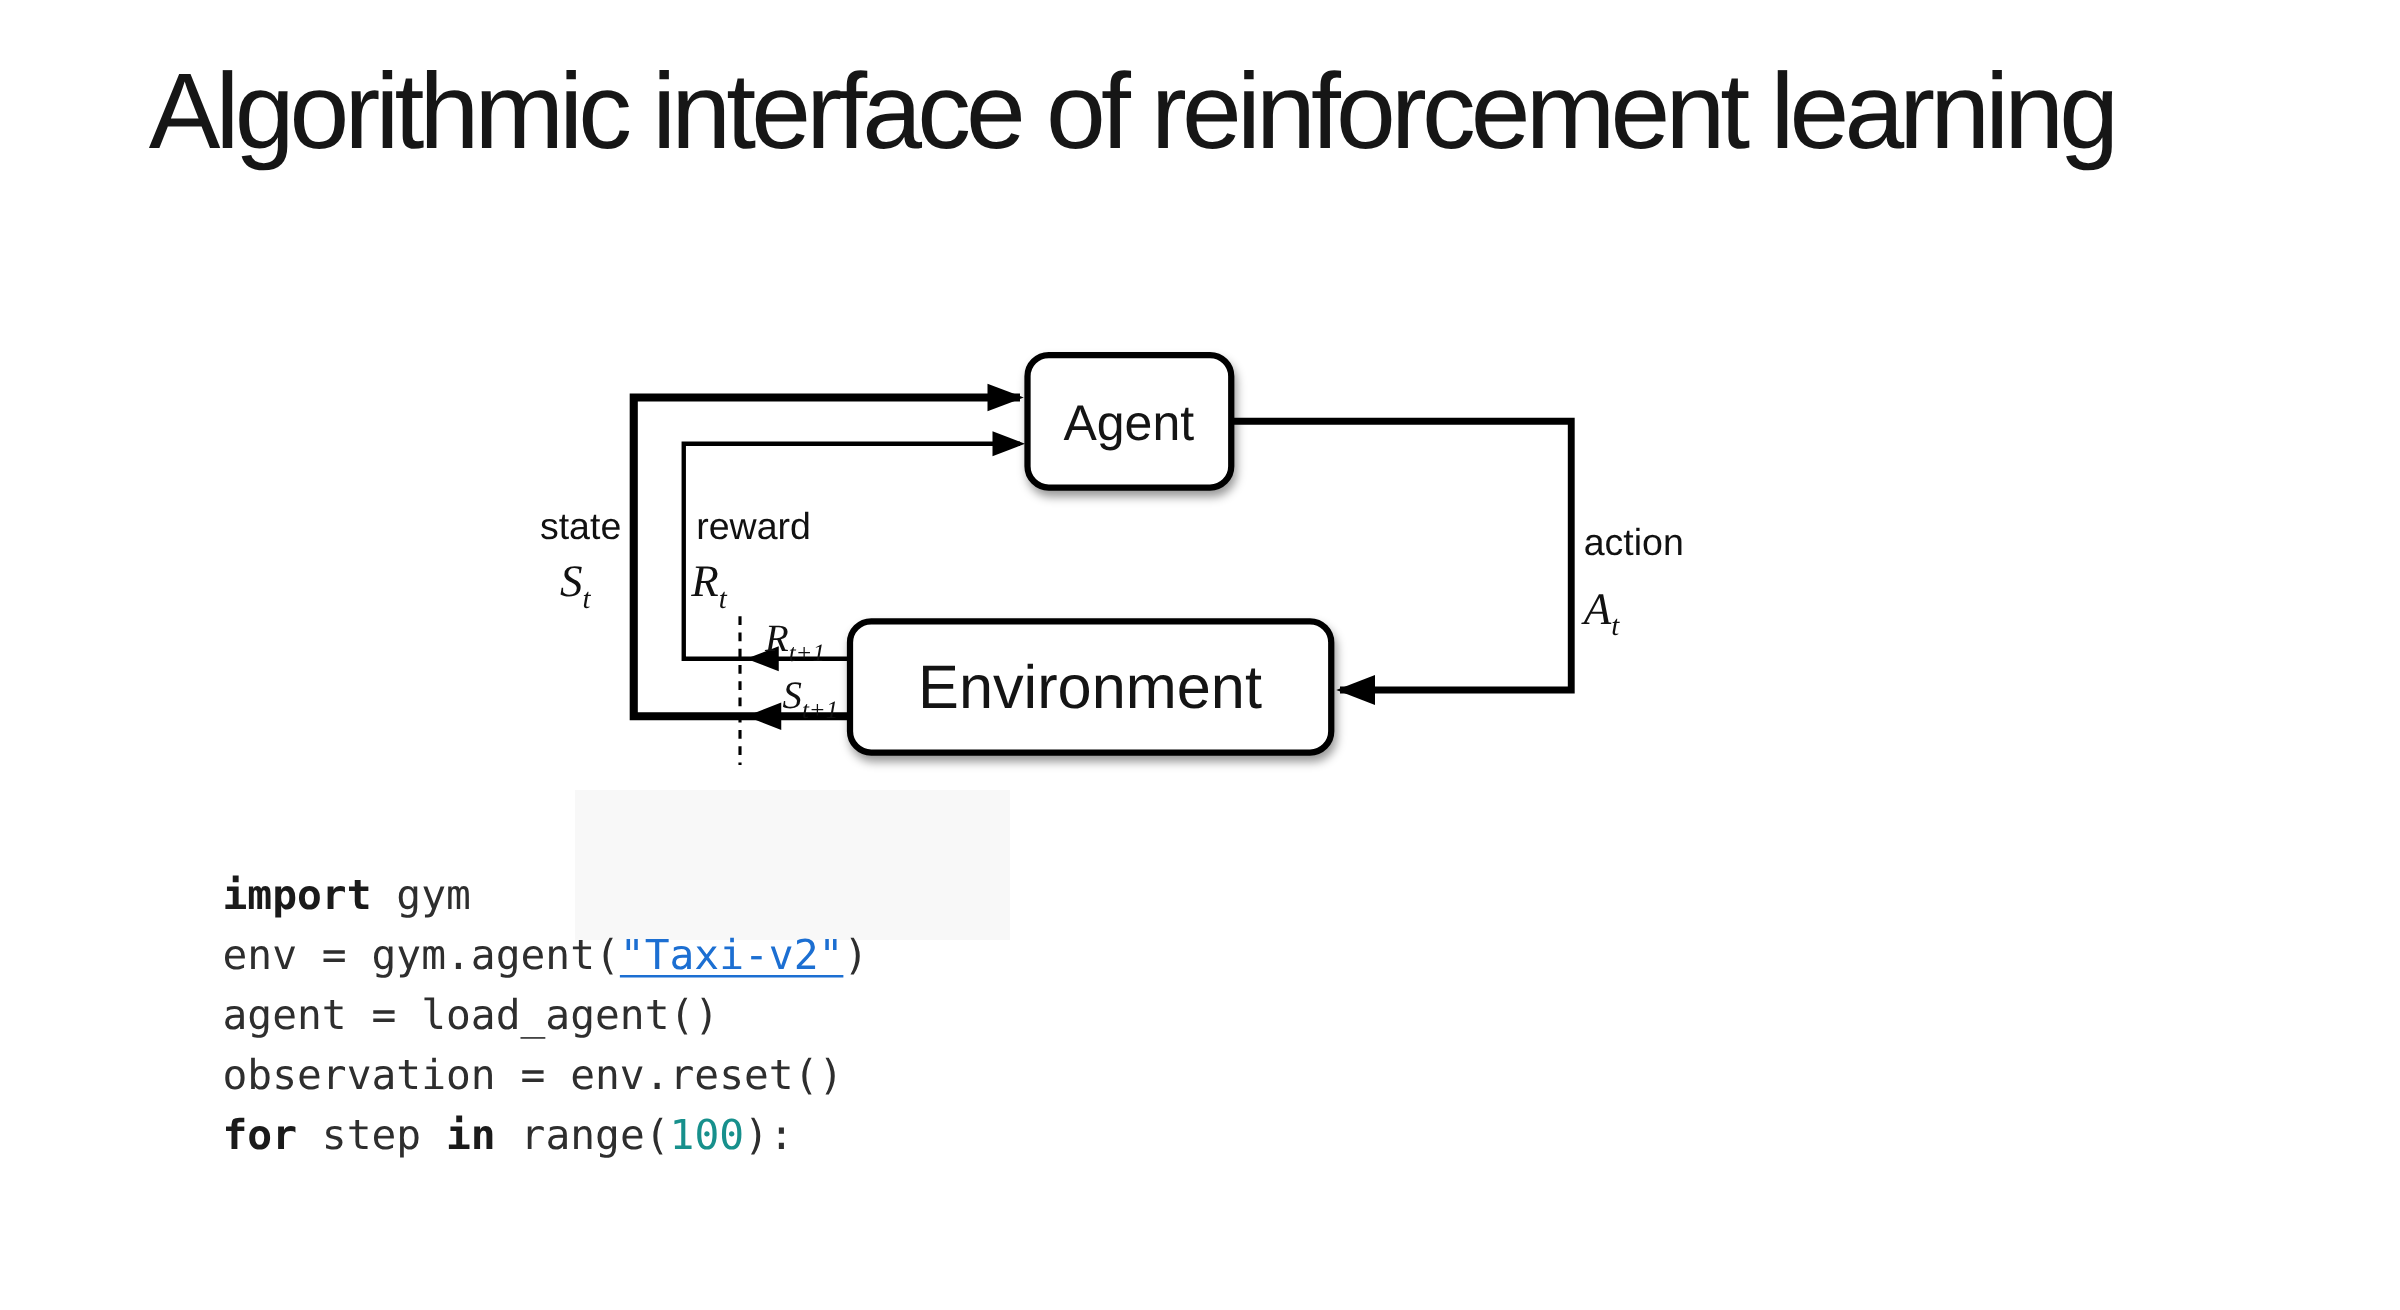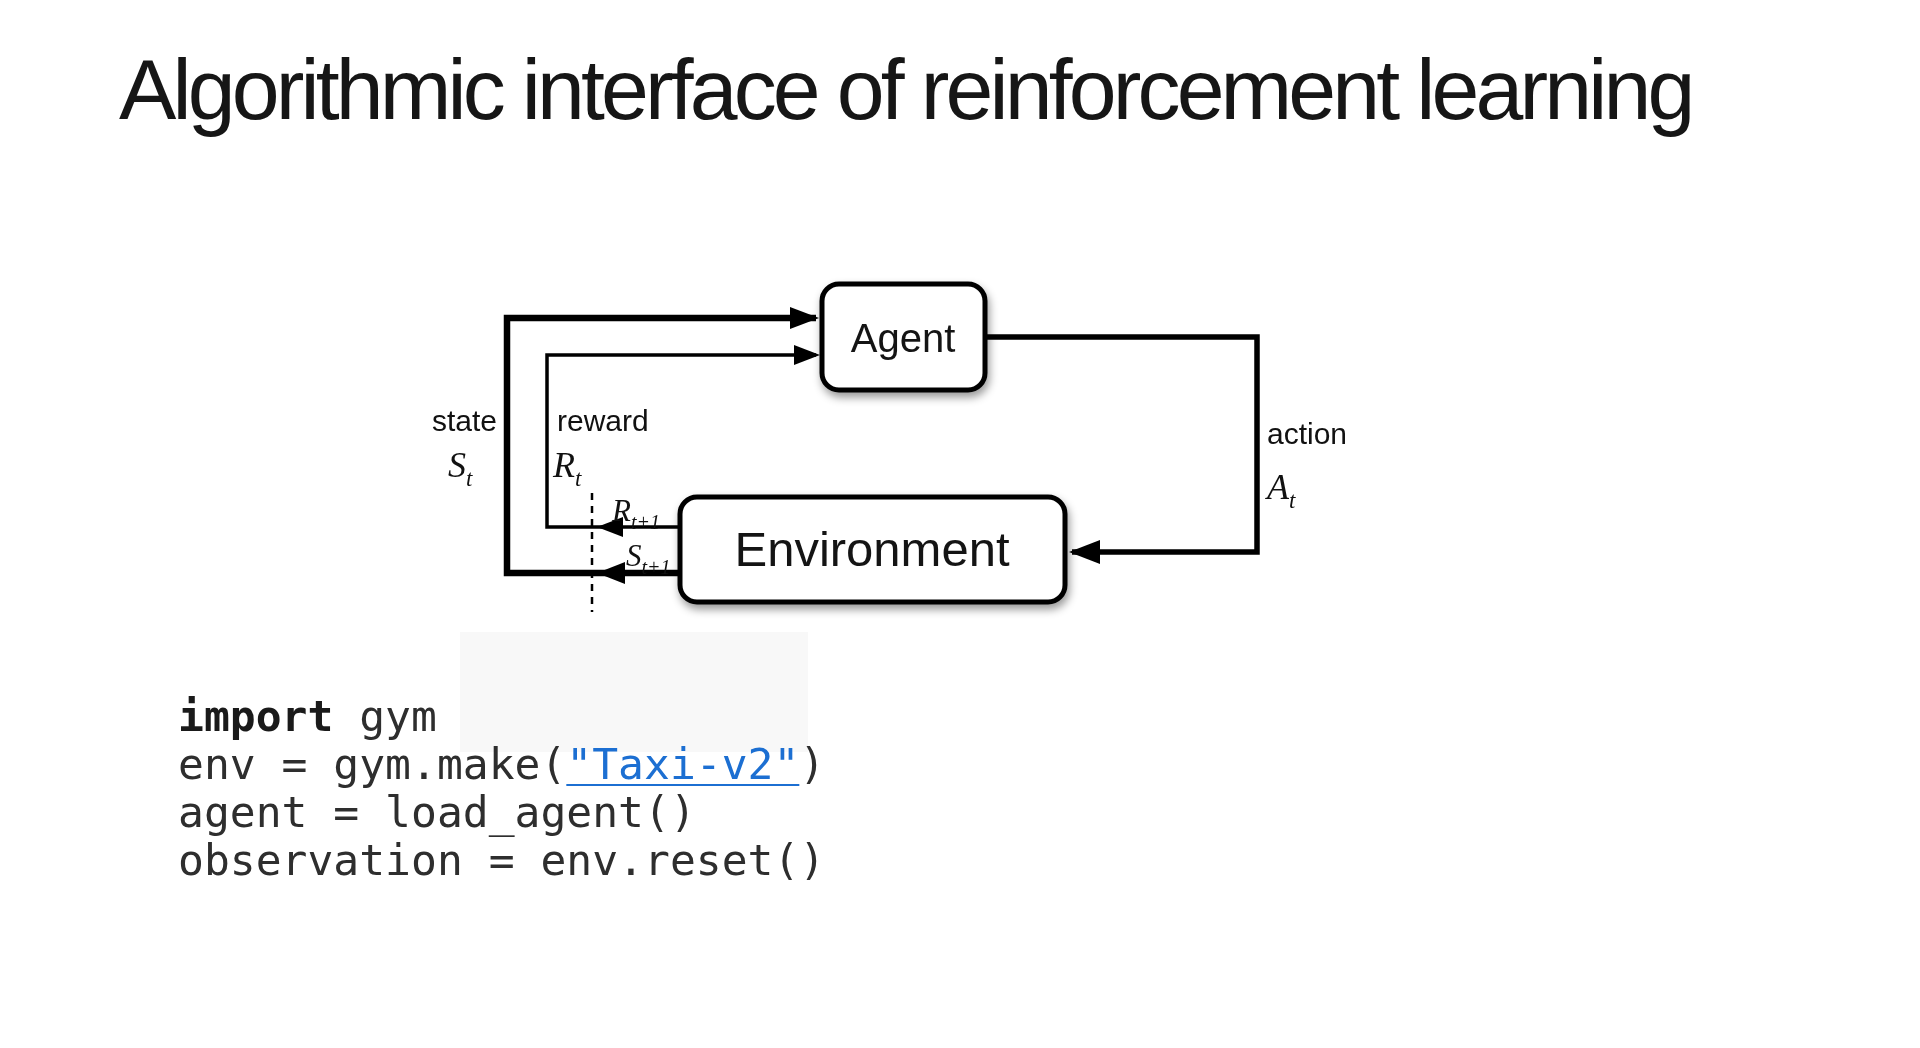--- a/index.html
+++ b/index.html
@@ -15,21 +15,21 @@
   .diagram-svg{position:absolute;left:0;top:0;width:1920px;height:1048px;}
 
   .code-underlay{
     position:absolute;left:460px;top:632px;width:348px;height:120px;
     background:#f8f8f8;
   }
 
   .code-block{
     position:absolute;left:178px;top:692px;
     font-family:"DejaVu Sans Mono","Liberation Mono",monospace;
-    font-size:43px;line-height:48px;color:var(--code-text,#2e2e2e);
+    font-size:33px;line-height:48px;color:var(--code-text,#2e2e2e);
   }
   .code-line{white-space:pre;}
   .code-line .kw{font-weight:bold;color:var(--keyword,#1a1a1a);}
   .code-line .link{color:var(--link-blue,#1c6fd2);text-decoration:underline;text-underline-offset:5px;text-decoration-thickness:2px;}
   .code-line .num{color:var(--number-teal,#17908c);}
 
   .lbl{font-family:"Liberation Sans",sans-serif;font-size:30px;fill:#111;}
   .sym{font-family:"Liberation Serif",serif;font-style:italic;font-size:36px;fill:#111;}
   .sub{font-size:23px;}
   .symsm{font-family:"Liberation Serif",serif;font-style:italic;font-size:31px;fill:#111;}
@@ -88,16 +88,17 @@
   <text class="symsm" x="626" y="566"><tspan>S</tspan><tspan class="subsm" dy="8">t+1</tspan></text>
 
   <text class="lbl" x="1267" y="444">action</text>
   <text class="sym" x="1267" y="499"><tspan>A</tspan><tspan class="sub" dy="9">t</tspan></text>
 </svg>
 
 <div class="code-underlay"></div>
 
 <div class="code-block">
     <div class="code-line"><span class="kw">import</span><span> gym</span></div>
-    <div class="code-line"><span>env = gym.make(</span><span class="link">"Taxi-v2"</span><span>)</span></div>
+    <div class="code-line"><span>env = gym.agent(</span><span class="link">"Taxi-v2"</span><span>)</span></div>
     <div class="code-line"><span>agent = load_agent()</span></div>
     <div class="code-line"><span>observation = env.reset()</span></div>
+    <div class="code-line"><span class="kw">for</span><span> step </span><span class="kw">in</span><span> range(</span><span class="num">100</span><span>):</span></div>
   </div>
 
 </body></html>

